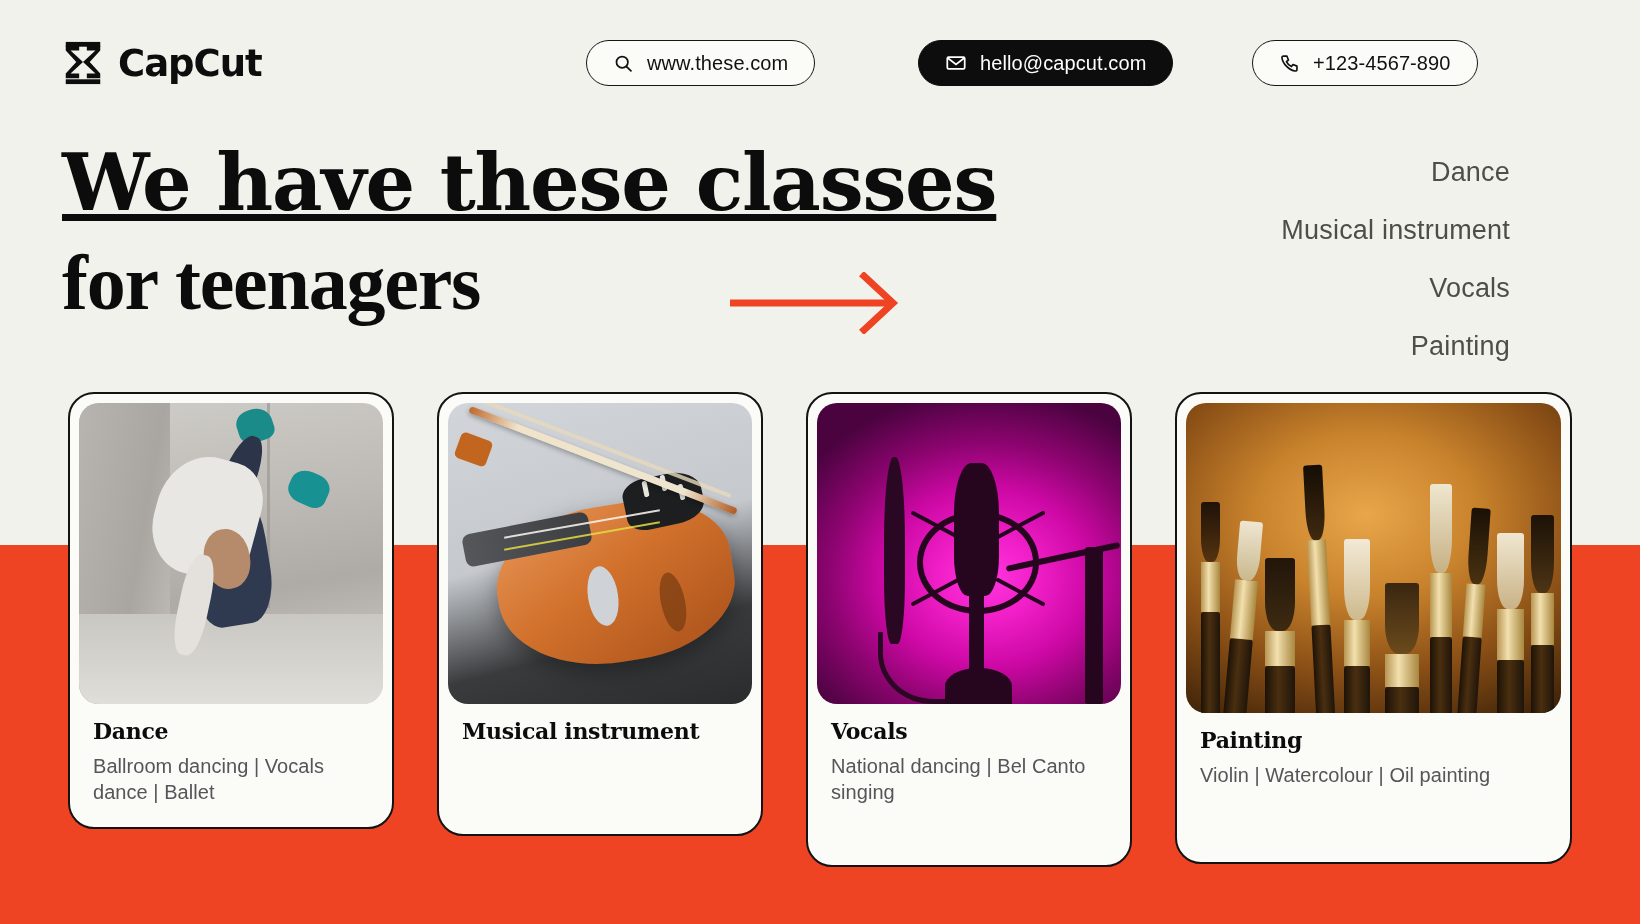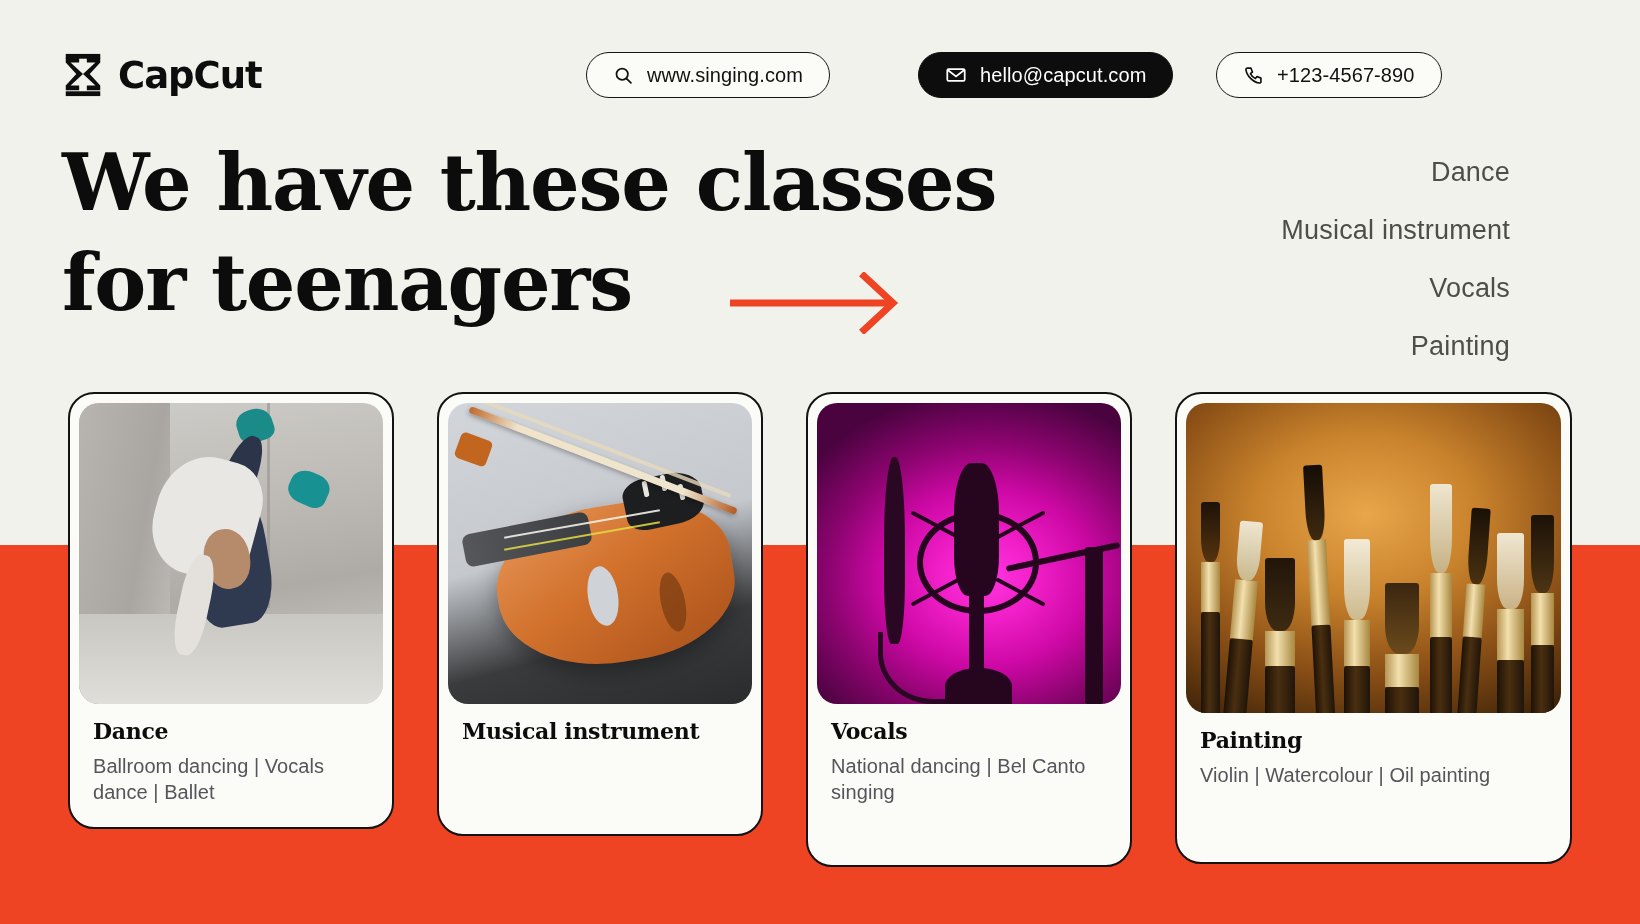--- a/index.html
+++ b/index.html
@@ -27,21 +27,20 @@
     z-index: 0;
   }
 
   
   .header {
     position: absolute;
     left: 0; top: 0;
     width: 1640px;
     height: 125px;
     z-index: 3;
-    margin-top: 12px;
   }
 
   .logo {
     position: absolute;
     left: 60px;
     top: 40px;
     display: flex;
     align-items: center;
     gap: 12px;
   }
@@ -74,38 +73,38 @@
     border: 1.6px solid #151515;
     color: #111111;
   }
   .pill-dark {
     background: #0d0d0d;
     border: 1.6px solid #0d0d0d;
     color: #ffffff;
   }
   #pill-site  { left: 586px; }
   #pill-email { left: 918px; }
-  #pill-phone { left: 1216px; }
+  #pill-phone { left: 1252px; }
 
   
   .hero-title {
     position: absolute;
     left: 62px;
     top: 133px;
     width: 1090px;
     font-family: "DejaVu Serif", "Liberation Serif", serif;
     font-weight: 700;
     font-size: 78px;
     line-height: 1.28;
     letter-spacing: -1.2px;
     color: #0c0c0c;
     z-index: 3;
   }
-  .hero-title .l1 { display: block; }
-  .hero-title .l2 { display: block; }
+  .hero-title .l1 { display: block; text-decoration: underline; }
+  .hero-title .l2 { display: block; font-family: Liberation Serif, serif; }
 
   .hero-arrow {
     position: absolute;
     left: 728px;
     top: 272px;
     width: 172px;
     height: 62px;
     z-index: 3;
   }
 
@@ -276,21 +275,21 @@
       <rect x="6" y="41" width="36" height="5" fill="#0d0d0d"></rect>
     </svg>
     <span class="logo-text">CapCut</span>
   </div>
 
   <div class="pill pill-light" id="pill-site">
     <svg width="21" height="21" viewBox="0 0 24 24" fill="none" stroke="#111" stroke-width="2">
       <circle cx="10.5" cy="10.5" r="6.5"></circle>
         <line x1="15.5" y1="15.5" x2="20.5" y2="20.5" stroke-linecap="round"></line>
     </svg>
-    <span>www.singing.com</span>
+    <span>www.these.com</span>
   </div>
 
   <div class="pill pill-dark" id="pill-email">
     <svg width="22" height="22" viewBox="0 0 24 24" fill="none" stroke="#fff" stroke-width="1.9">
       <rect x="2.5" y="5.5" width="19" height="13" rx="1.5"></rect>
         <path d="M3 6.5 L12 13.5 L21 6.5"></path>
     </svg>
     <span>hello@capcut.com</span>
   </div>
 

